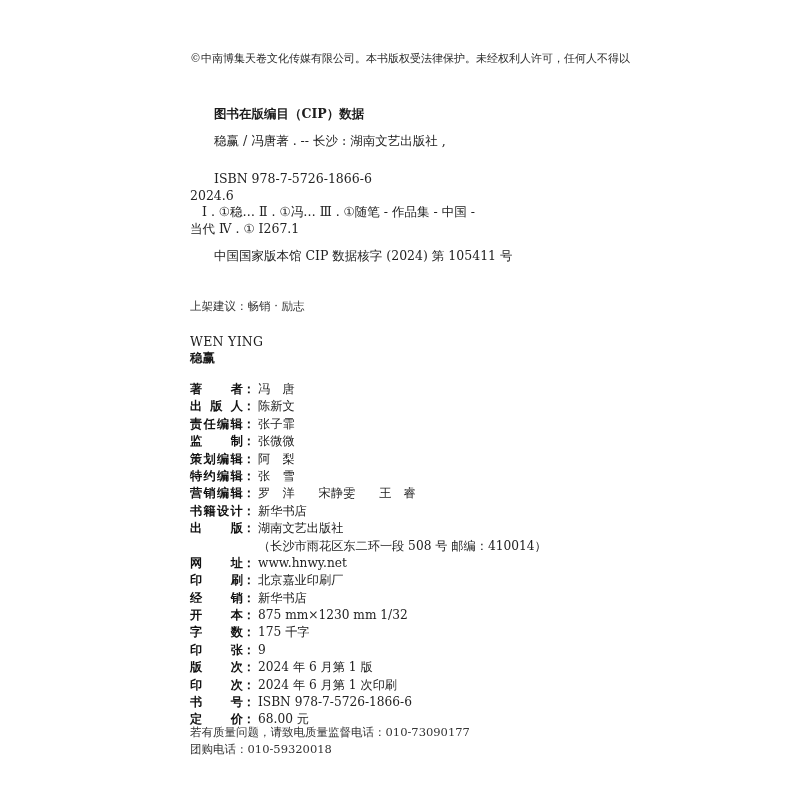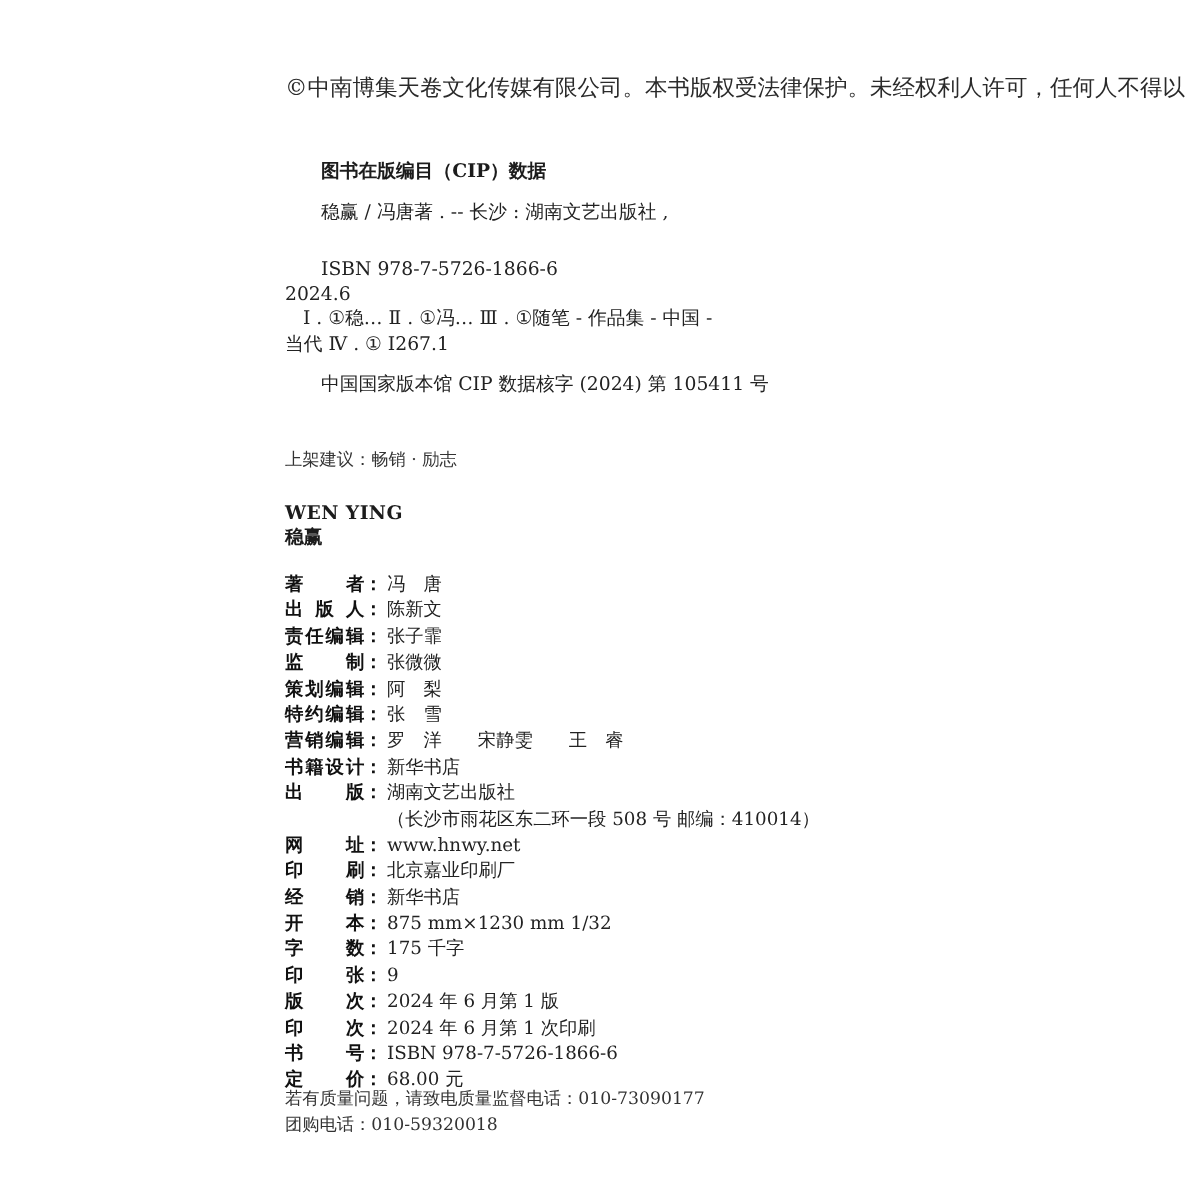--- a/index.html
+++ b/index.html
@@ -2,25 +2,25 @@
 <html><head>
 <meta charset="utf-8">
 <style>
   html, body { margin: 0; padding: 0; background: #ffffff; }
   body {
     width: 800px; height: 800px; position: relative; overflow: hidden;
     font-family: "DejaVu Serif", "Liberation Serif", serif;
     color: #1c1c1c;
   }
   .abs { position: absolute; white-space: nowrap; }
-  .notice { left: 190px; top: 50px; font-size: 15px; line-height: 17px; color: #2a2a2a; }
+  .notice { left: 190px; top: 50px; font-size: 11px; line-height: 17px; color: #2a2a2a; }
   .cip-title { left: 214px; top: 106px; font-size: 12.5px; font-weight: bold; }
   .cip { font-size: 12.5px; line-height: 17px; color: #222; }
   .small { font-size: 11.5px; color: #333; }
-  .wen { left: 190px; top: 334px; font-size: 12.5px; font-weight: bold; letter-spacing: 0.3px; }
+  .wen { left: 190px; top: 334px; font-size: 12.5px; font-weight: normal; letter-spacing: 0.3px; }
   .wen-cn { left: 190px; top: 350px; font-size: 12.5px; font-weight: bold; }
   .credits { left: 190px; top: 381px; font-size: 12.2px; }
   .row { height: 17.4px; line-height: 17.4px; display: flex; }
   .lbl { width: 65px; font-weight: bold; display: flex; justify-content: space-between; color: #111; }
   .val { padding-left: 3px; color: #222; }
   .val span + span { margin-left: 24px; }
   .contact { left: 190px; top: 724px; font-size: 11.5px; line-height: 17px; color: #333; }
 </style>
 </head>
 <body>

